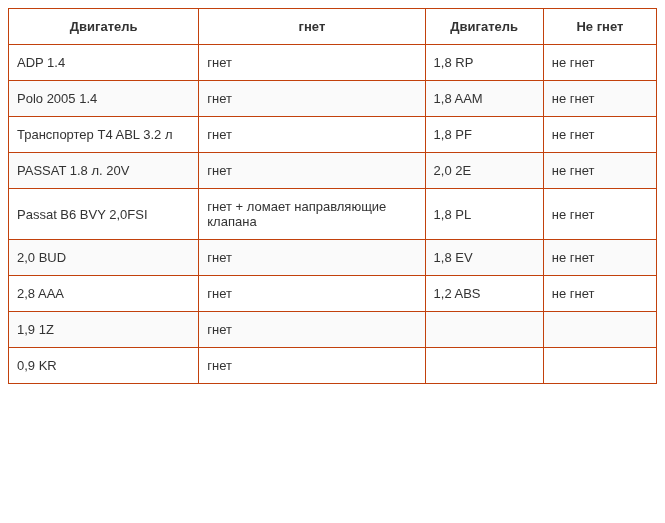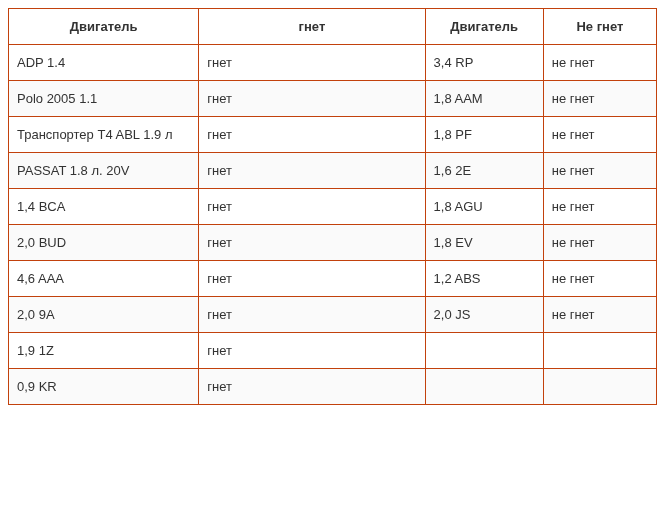--- a/index.html
+++ b/index.html
@@ -49,63 +49,57 @@
         <th class="col-engine-left">Двигатель</th>
         <th class="col-bends-left">гнет</th>
         <th class="col-engine-right">Двигатель</th>
         <th class="col-bends-right">Не гнет</th>
       </tr>
     </thead>
     <tbody id="table-body">
     <tr>
           <td>ADP 1.4</td>
           <td>гнет</td>
-          <td>3,4 RP</td>
+          <td>1,8 RP</td>
           <td>не гнет</td>
         </tr>
         <tr>
-          <td>Polo 2005 1.1</td>
+          <td>Polo 2005 1.4</td>
           <td>гнет</td>
           <td>1,8 AAM</td>
           <td>не гнет</td>
         </tr>
         <tr>
-          <td>Транспортер T4 ABL 1.9 л</td>
+          <td>Транспортер T4 ABL 3.2 л</td>
           <td>гнет</td>
           <td>1,8 PF</td>
           <td>не гнет</td>
         </tr>
         <tr>
           <td>PASSAT 1.8 л. 20V</td>
           <td>гнет</td>
-          <td>1,6 2E</td>
+          <td>2,0 2E</td>
           <td>не гнет</td>
         </tr>
         <tr>
-          <td>1,4 BCA</td>
-          <td>гнет</td>
-          <td>1,8 AGU</td>
+          <td>Passat B6 BVY 2,0FSI</td>
+          <td>гнет + ломает направляющие клапана</td>
+          <td>1,8 PL</td>
           <td>не гнет</td>
         </tr>
         <tr>
           <td>2,0 BUD</td>
           <td>гнет</td>
           <td>1,8 EV</td>
           <td>не гнет</td>
         </tr>
         <tr>
-          <td>4,6 AAA</td>
+          <td>2,8 AAA</td>
           <td>гнет</td>
           <td>1,2 ABS</td>
-          <td>не гнет</td>
-        </tr>
-        <tr>
-          <td>2,0 9A</td>
-          <td>гнет</td>
-          <td>2,0 JS</td>
           <td>не гнет</td>
         </tr>
         <tr>
           <td>1,9 1Z</td>
           <td>гнет</td>
           <td></td>
           <td></td>
         </tr>
         <tr>
           <td>0,9 KR</td>

